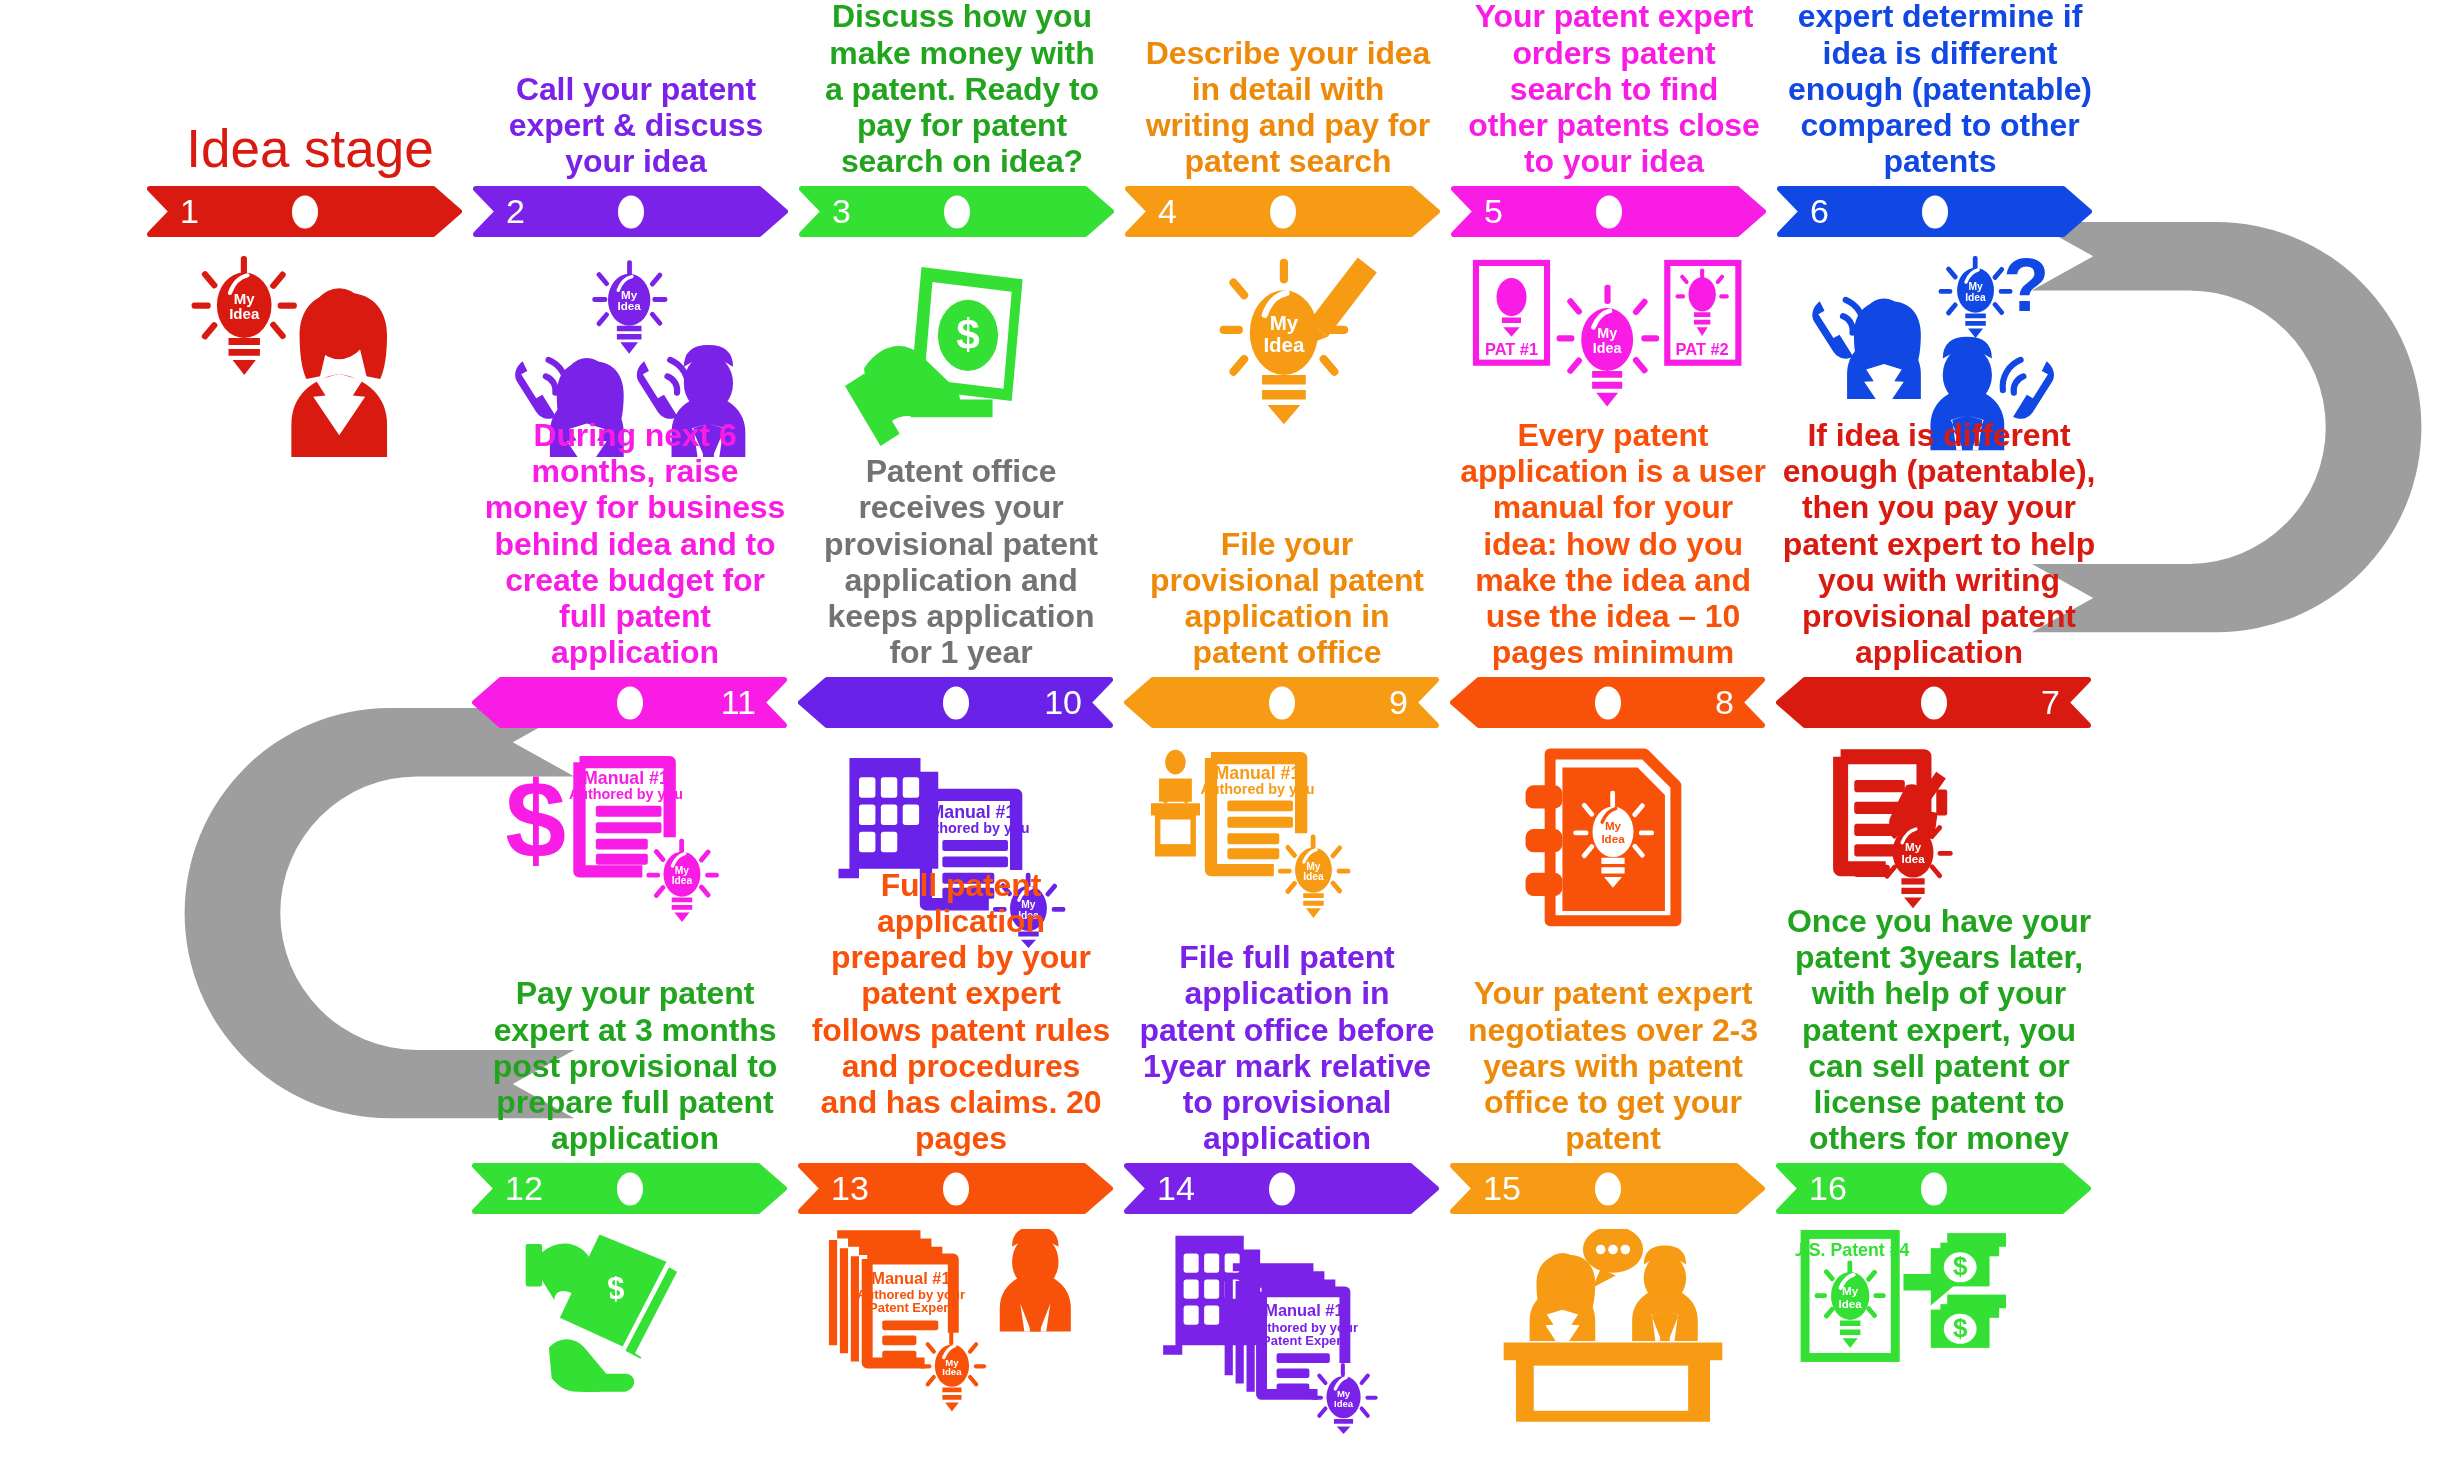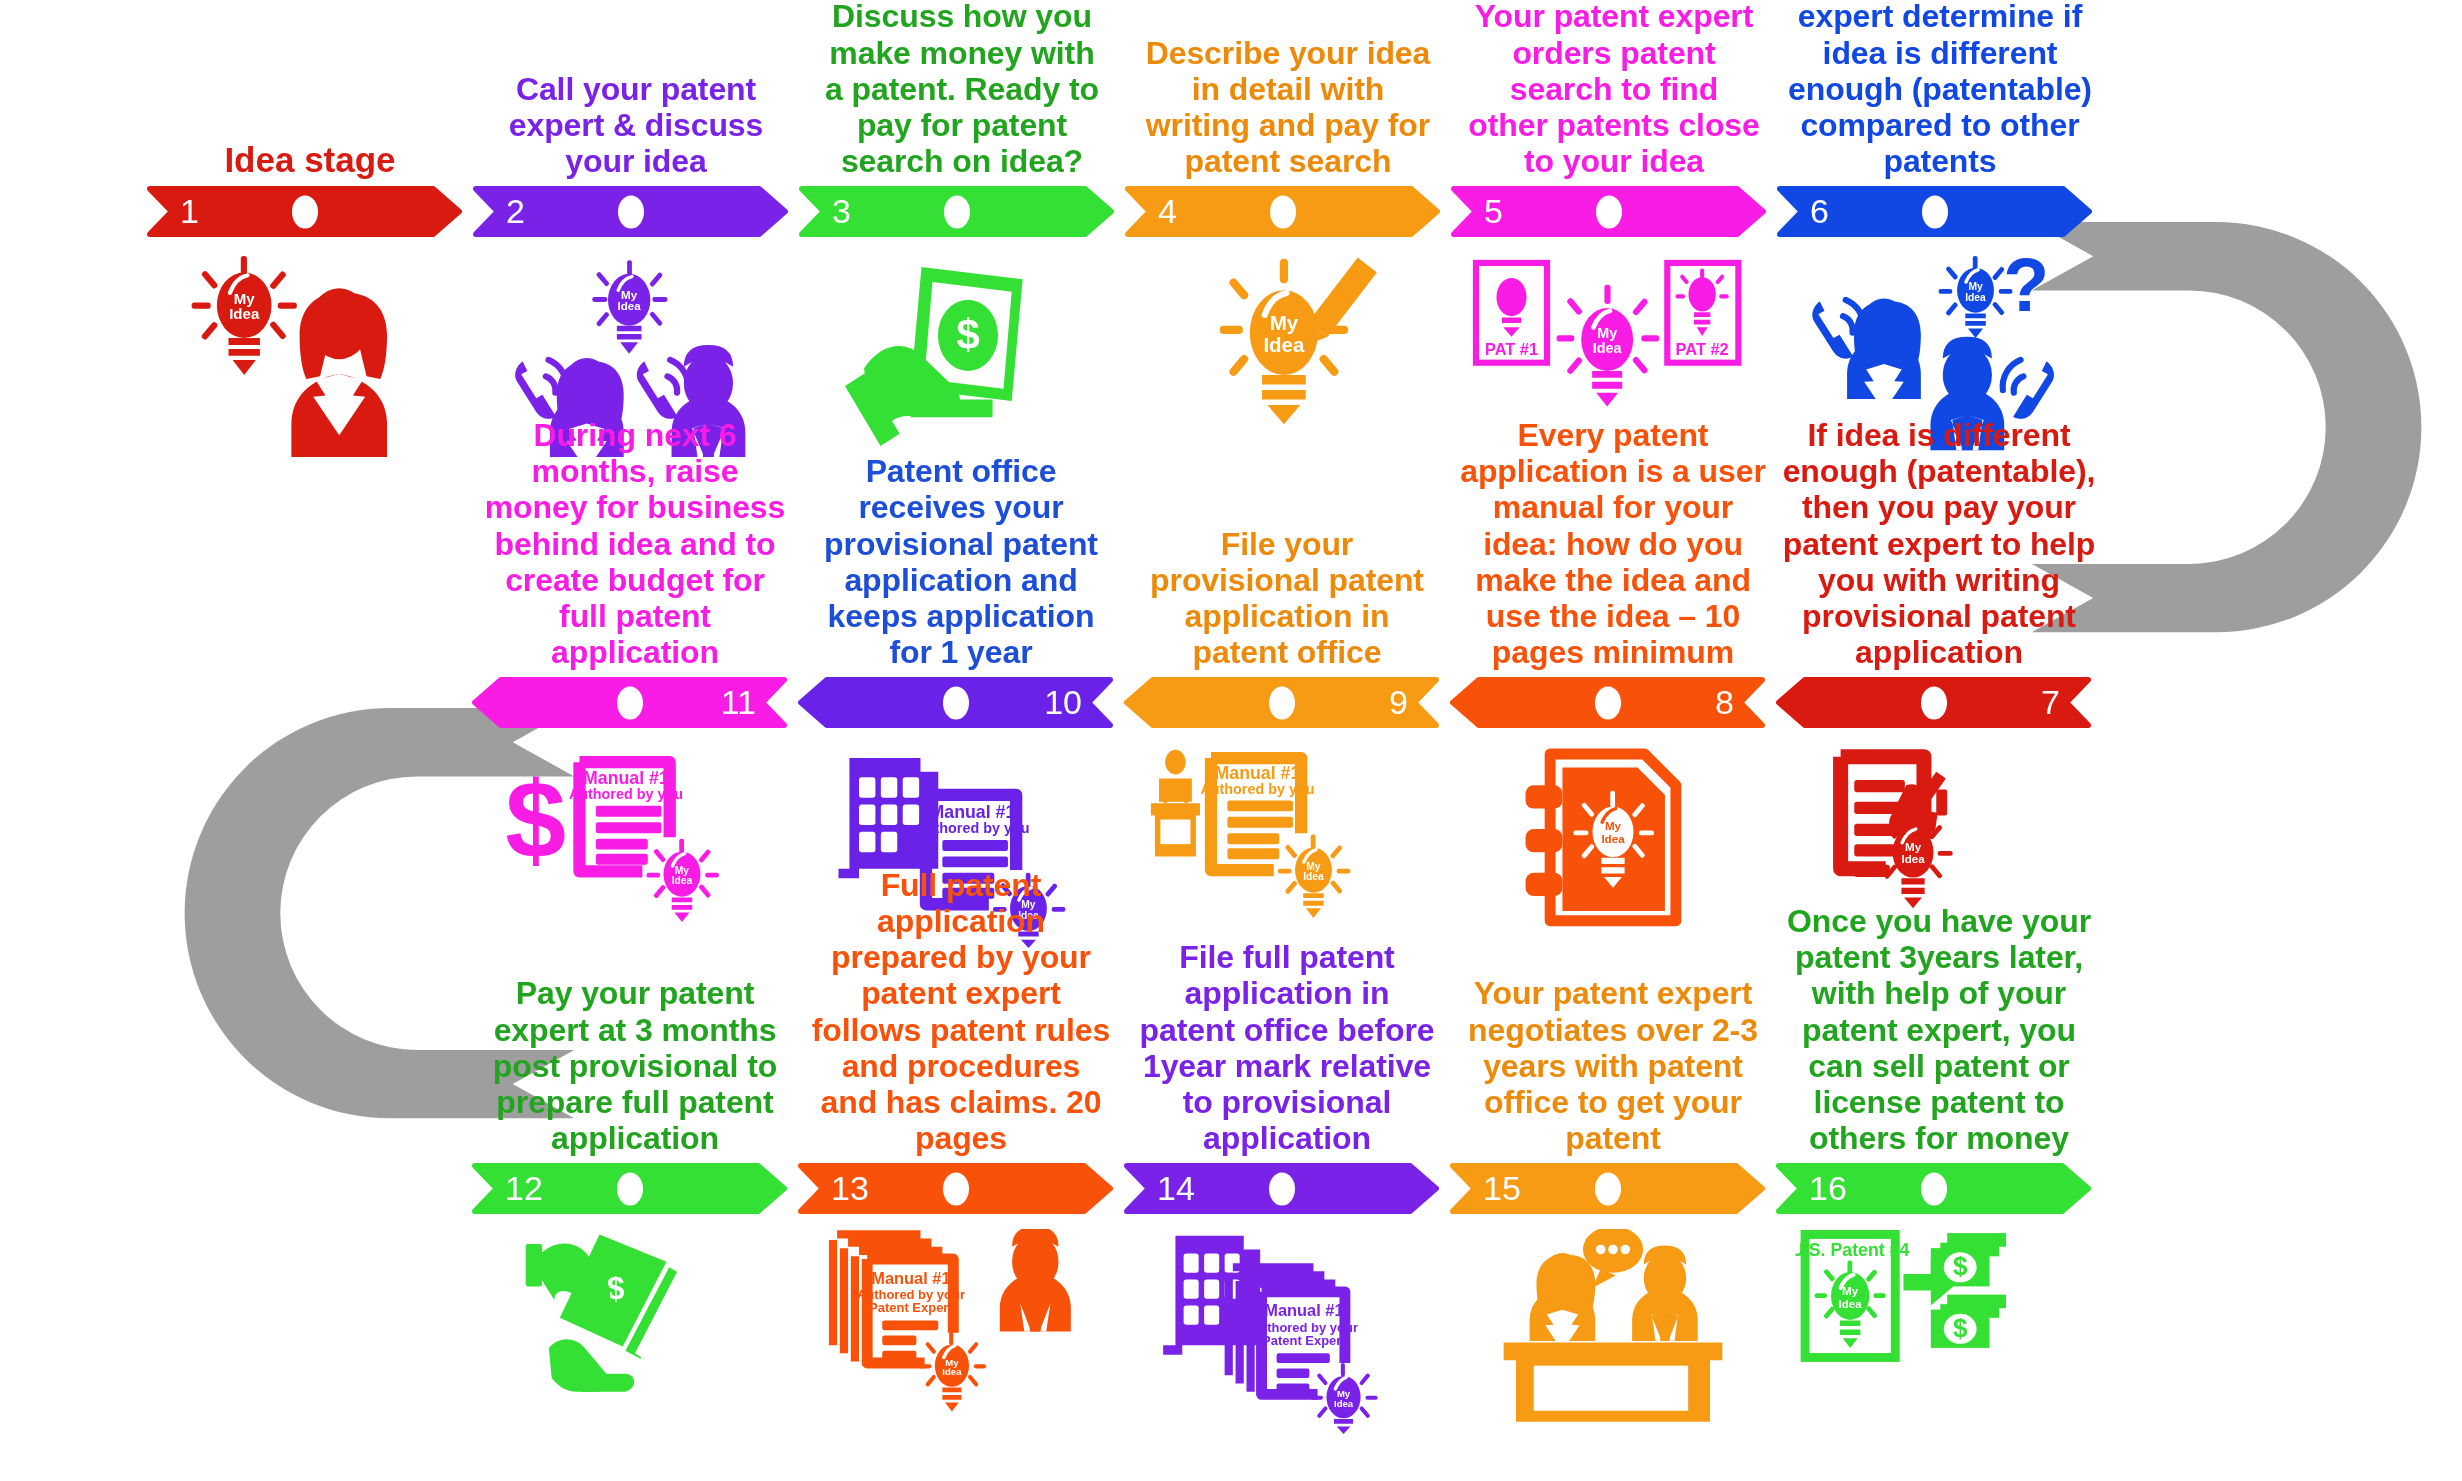--- a/index.html
+++ b/index.html
@@ -19,21 +19,21 @@
 
   .caption{
     position:absolute;left:50%;transform:translateX(-50%);
     bottom:100%;margin-bottom:6.8px;
     width:315px;text-align:center;
     font-size:32px;line-height:1.13;font-weight:700;
     letter-spacing:-0.1px;
     font-family:"Liberation Sans","DejaVu Sans",sans-serif;
     white-space:pre-line;
   }
-  .caption.big{font-size:35px;font-weight:700;letter-spacing:0px;}
+  .caption.big{font-size:53px;font-weight:400;letter-spacing:0px;}
 
   .chev{position:relative;height:51px;width:315px;}
   .chev .shape{position:absolute;inset:0;}
   .chev .num{
     position:absolute;top:50%;transform:translateY(-52%);
     color:#ffffff;font-size:34px;font-weight:400;line-height:1;
     font-family:"Liberation Sans","DejaVu Sans",sans-serif;
   }
   .chev.ltr .num{left:33px;}
   .chev.rtl .num{right:31px;}
@@ -365,21 +365,21 @@
             <path d="M253 226 h30 v7 h-30 z M253 237 h30 v7 h-30 z M257 248 h22 l-11 14 z"></path>
             <path d="M254 180 q6 -15 18 -18" stroke="#ffffff" stroke-width="5" fill="none" stroke-linecap="round"></path>
           </g>
           <text x="268" y="192" text-anchor="middle" fill="#ffffff" font-size="15" font-weight="700" font-family="Liberation Sans, sans-serif">My</text>
           <text x="268" y="207" text-anchor="middle" fill="#ffffff" font-size="15" font-weight="700" font-family="Liberation Sans, sans-serif">Idea</text>
         </svg>
       </div>
     </div>
 
     <div class="step" style="width:326px;">
-      <div class="caption" style="color:#1d4ed8;width:308px;">Patent office receives your provisional patent application and keeps application for 1 year</div>
+      <div class="caption" style="color:#737373;width:308px;">Patent office receives your provisional patent application and keeps application for 1 year</div>
       <div class="chev rtl">
         <svg class="shape" width="315" height="51" viewBox="0 0 460 74" preserveAspectRatio="none">
           <path d="M456 4 L42 4 L4 37 L42 70 L456 70 L424 37 Z" fill="#6A22E8" stroke="#6A22E8" stroke-width="8" stroke-linejoin="round"></path>
         </svg>
         <span class="num">10</span>
         <span class="dot"></span>
       </div>
       <div class="iconwrap">
         <svg width="274" height="205" viewBox="0 0 400 300">
           <g fill="#6A22E8">

